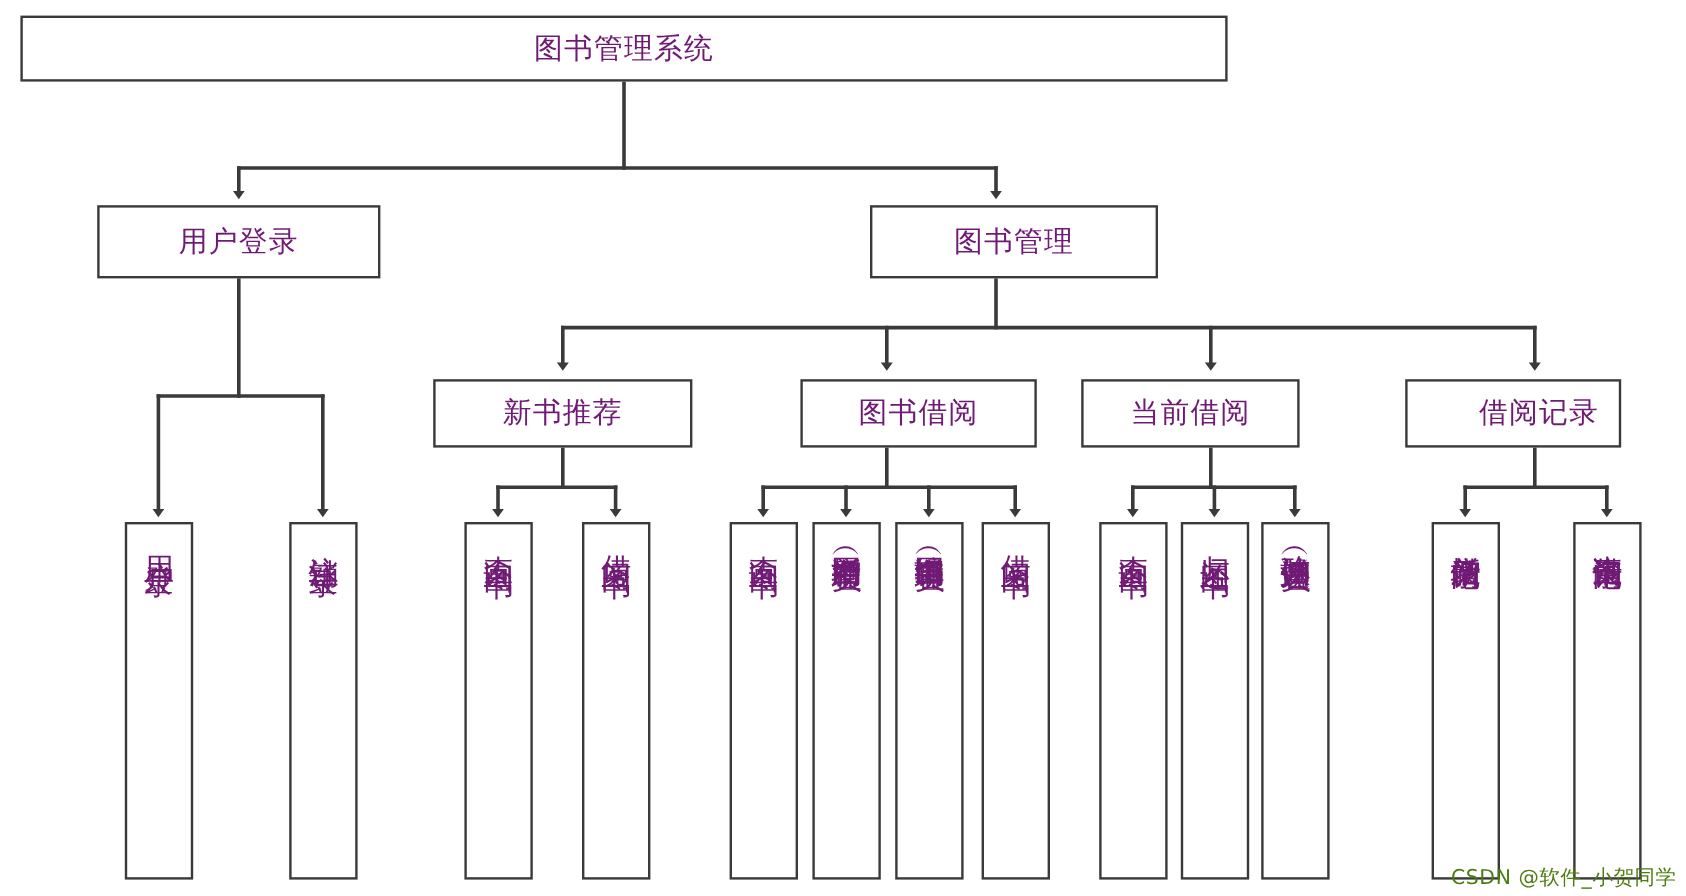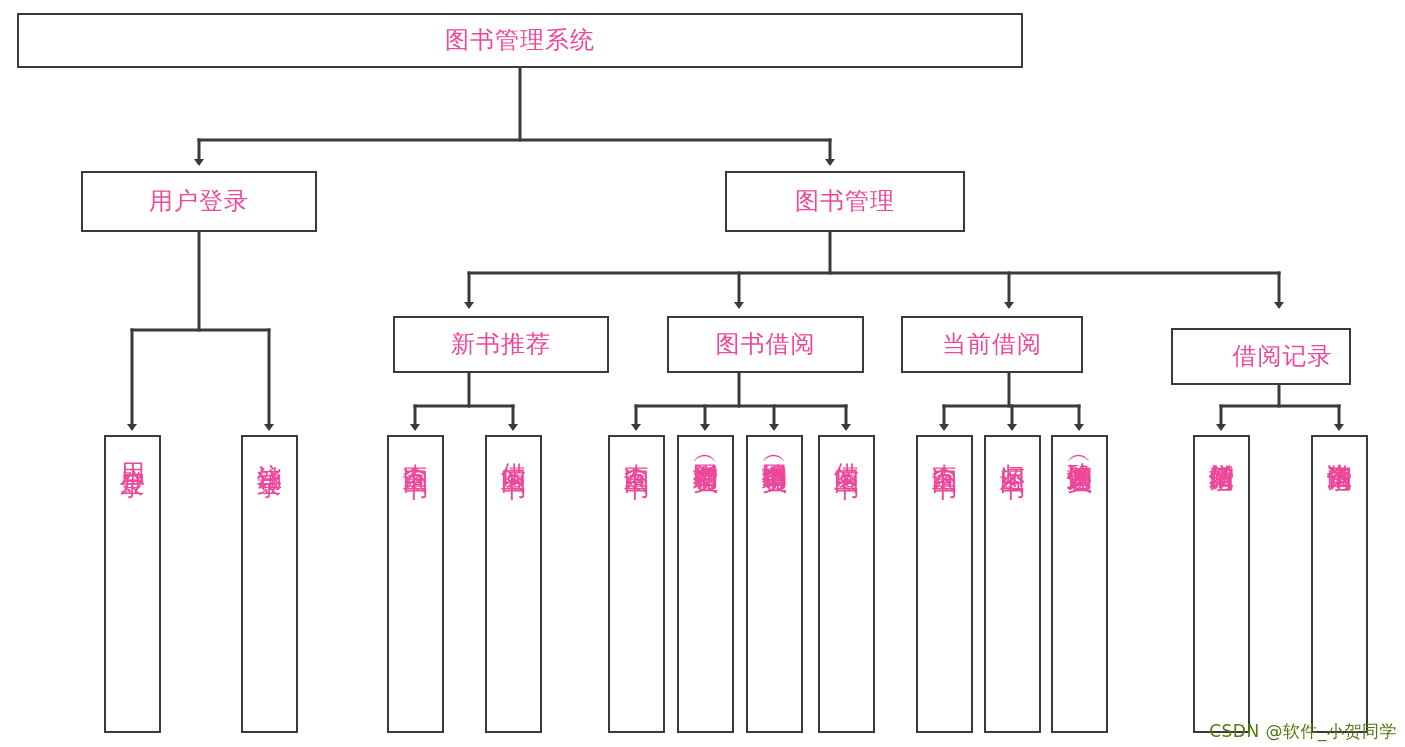--- a/index.html
+++ b/index.html
@@ -32,21 +32,21 @@
     border: 2px solid #3a3a3a;
     display: flex;
     align-items: center;
     justify-content: center;
     color: #1a1a1a;
   }
   .node-label {
     display: block;
     text-align: center;
     line-height: 1.28;
-    color: #ec4899;
+    color: #701a75;
   }
   .node.horizontal .node-label {
     font-size: 24px;
     letter-spacing: 1px;
     white-space: nowrap;
   }
   .node.vertical {
     align-items: flex-start;
     padding-top: 6px;
   }
@@ -137,33 +137,33 @@
   </div>
 
   <div class="node horizontal" style="left:81px; top:171px; width:236px; height:61px;">
     <span class="node-label">用户登录</span>
   </div>
 
   <div class="node horizontal" style="left:725px; top:171px; width:240px; height:61px;">
     <span class="node-label">图书管理</span>
   </div>
 
-  <div class="node horizontal" style="left:361px; top:316px; width:216px; height:57px;margin-left:32px;">
+  <div class="node horizontal" style="left:361px; top:316px; width:216px; height:57px;">
     <span class="node-label">新书推荐</span>
   </div>
 
   <div class="node horizontal" style="left:667px; top:316px; width:197px; height:57px;">
     <span class="node-label">图书借阅</span>
   </div>
 
   <div class="node horizontal" style="left:901px; top:316px; width:182px; height:57px;">
     <span class="node-label">当前借阅</span>
   </div>
 
-  <div class="node horizontal" style="left:1171px; top:328px; width:180px; height:57px;padding-left:43px;">
+  <div class="node horizontal" style="left:1171px; top:316px; width:180px; height:57px;padding-left:43px;">
     <span class="node-label">借阅记录</span>
   </div>
 
   <div class="node vertical" style="left:104px; top:435px; width:57px; height:298px;">
     <span class="node-label">用户登录</span>
   </div>
 
   <div class="node vertical" style="left:241px; top:435px; width:57px; height:298px;">
     <span class="node-label">注销登录</span>
   </div>

